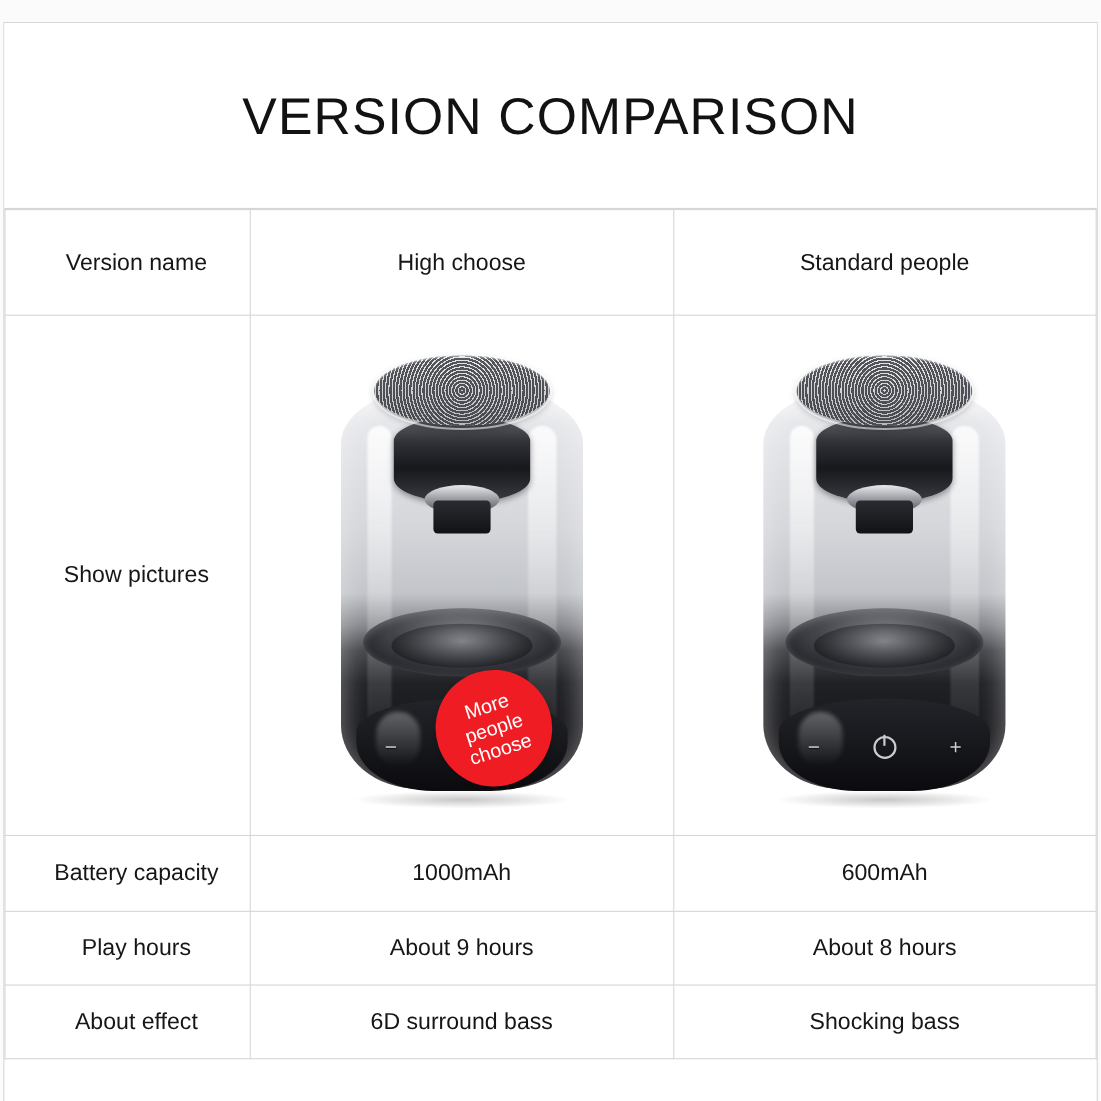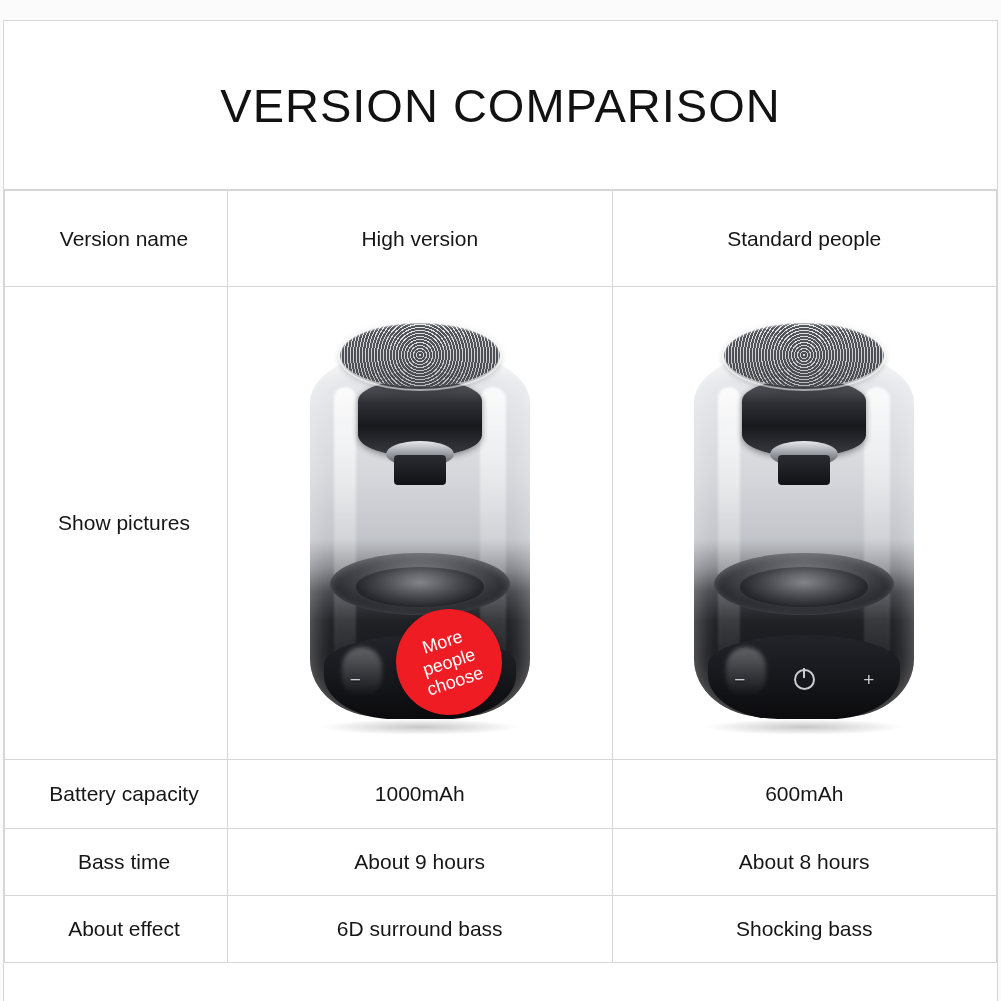--- a/index.html
+++ b/index.html
@@ -307,21 +307,21 @@
   <div class="frame">
 
     <div class="title-band">
       <h1>VERSION COMPARISON</h1>
     </div>
 
     <table class="cmp">
       <tbody>
           <tr>
         <td class="label r-name">Version name</td>
-        <td class="r-name">High version</td>
+        <td class="r-name">High choose</td>
         <td class="r-name">Standard people</td>
       </tr>
 
       <tr>
         <td class="label r-pics">Show pictures</td>
 
         <td class="r-pics">
           <div class="pic-cell">
             <div class="speaker-wrap">
               <div class="speaker">
@@ -385,21 +385,21 @@
         </td>
       </tr>
 
       <tr>
         <td class="label r-batt">Battery capacity</td>
         <td class="r-batt">1000mAh</td>
         <td class="r-batt">600mAh</td>
       </tr>
 
       <tr>
-        <td class="label r-play">Bass time</td>
+        <td class="label r-play">Play hours</td>
         <td class="r-play">About 9 hours</td>
         <td class="r-play">About 8 hours</td>
       </tr>
 
       <tr>
         <td class="label r-bass">About effect</td>
         <td class="r-bass">6D surround bass</td>
         <td class="r-bass">Shocking bass</td>
       </tr>
     </tbody>

